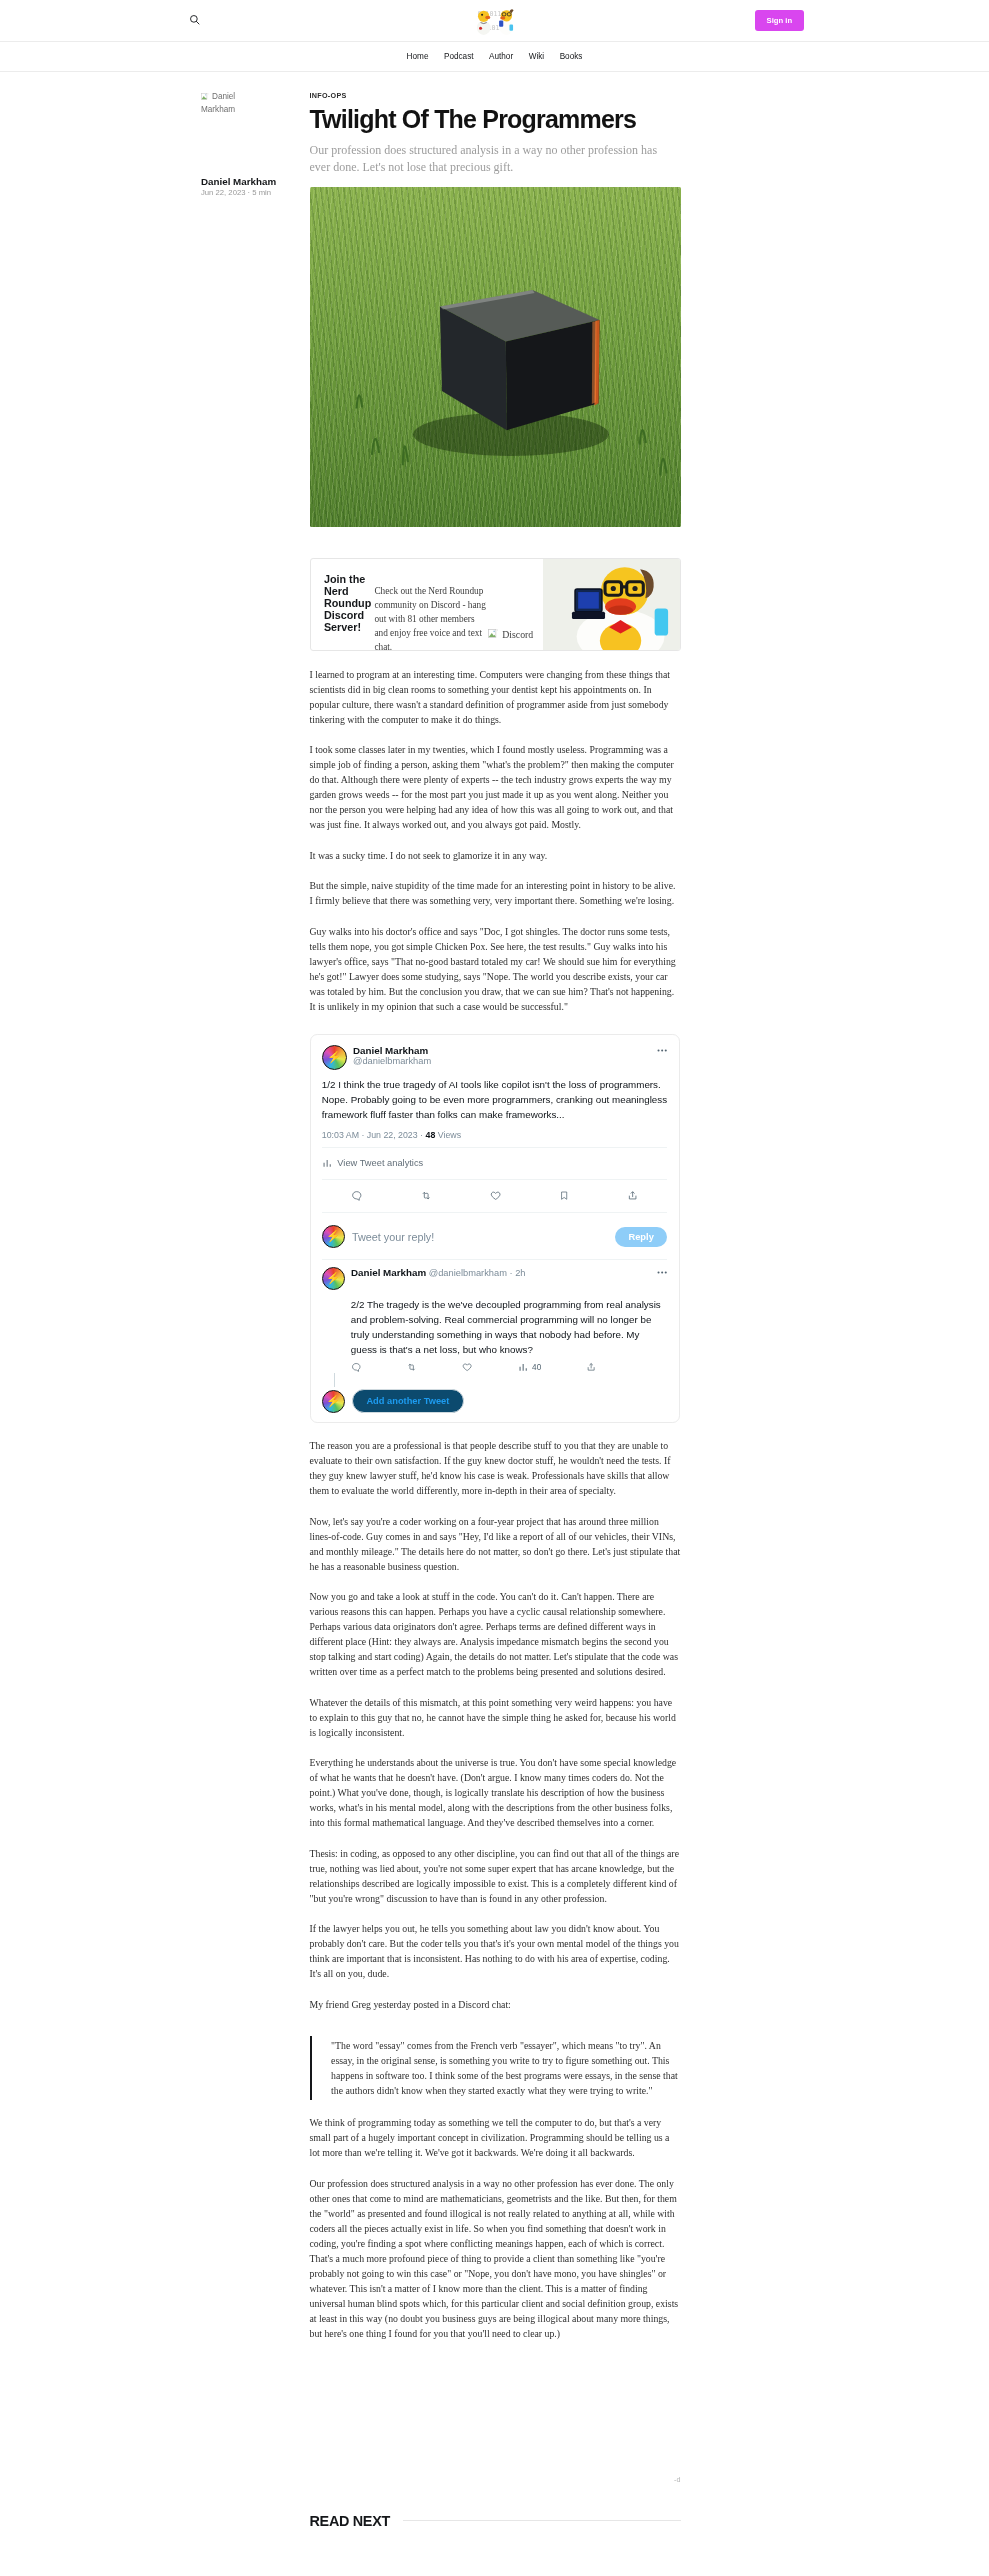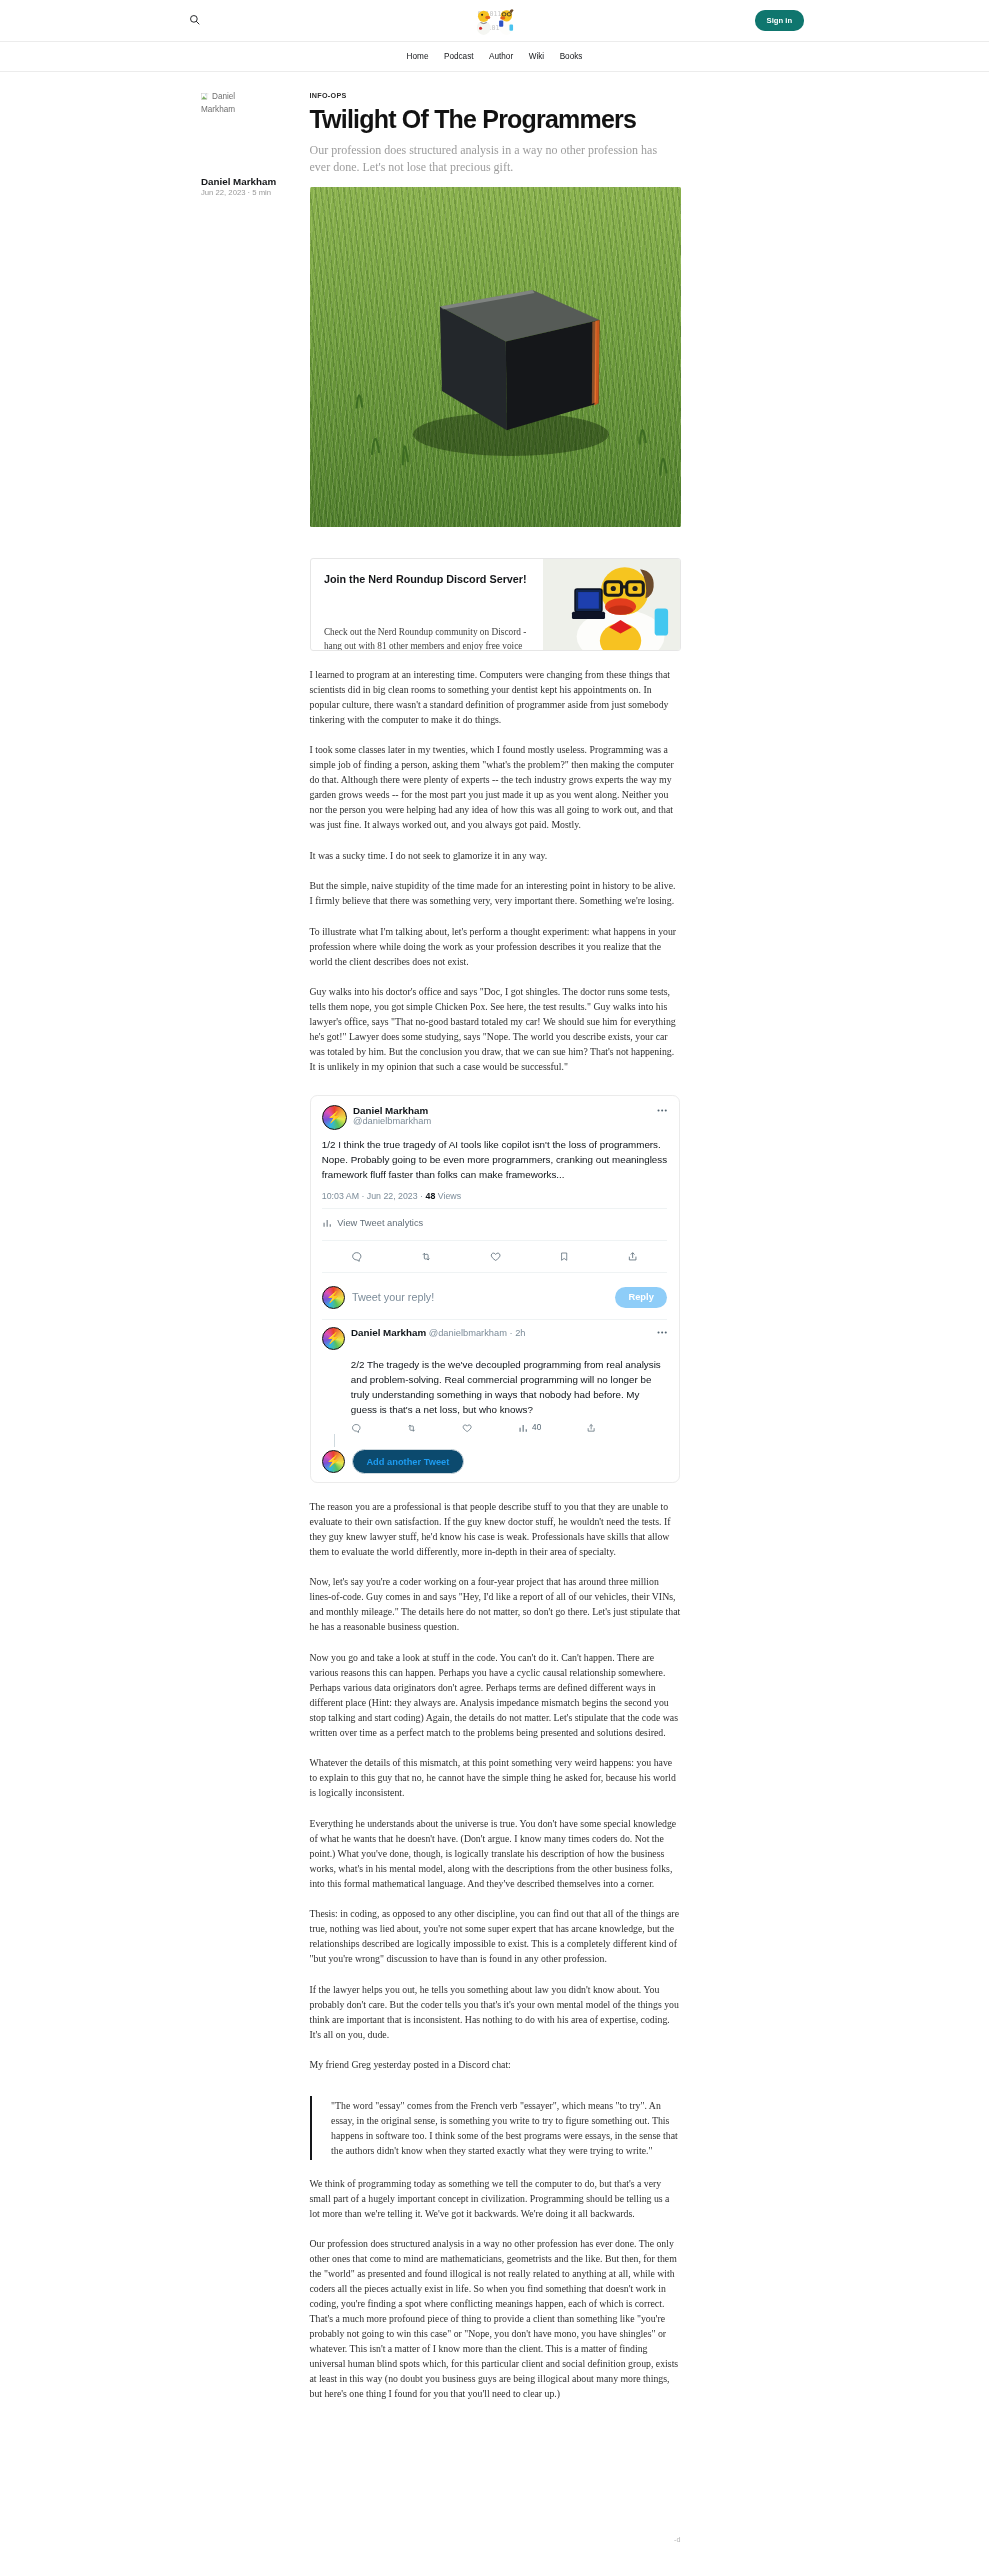--- a/index.html
+++ b/index.html
@@ -5,21 +5,21 @@
   * { margin:0; padding:0; box-sizing:border-box; }
   html,body { background:#ffffff; }
   body { width:989px; font-family:"Liberation Sans", sans-serif; color:#15171a; }
   .pre-footer { height:3273px; overflow:hidden; background:#fff; }
 
   
   .topbar { border-bottom:0.5px solid #ececec; }
   .topbar-inner { width:618px; margin:0 auto; height:41px; display:flex; align-items:center; position:relative; }
   .search-btn { background:none; border:none; cursor:pointer; padding:3.1px; }
   .logo { position:absolute; left:50%; transform:translateX(-50%); top:5.2px; }
-  .signin-btn { margin-left:auto; background:#0f766e; color:#fff; border:none; border-radius:10px;
+  .signin-btn { margin-left:auto; background:#d946ef; color:#fff; border:none; border-radius:3px;
     padding:5.7px 11.3px; font-size:7.7px; font-weight:bold; font-family:"Liberation Sans",sans-serif; cursor:pointer; }
   .nav { border-bottom:0.5px solid #ececec; }
   .nav-inner { height:29px; display:flex; align-items:center; justify-content:center; gap:15.5px; }
   .nav a { text-decoration:none; color:#15171a; font-size:8.2px; font-weight:500; }
 
   
   .article-grid { width:587px; margin:0 auto; display:grid; grid-template-columns:93px 371px; column-gap:15.5px; padding-top:18.5px; }
   .rail { padding-top:0; }
   .back-link { display:block; width:57px; color:#6f6f6f; font-size:8.2px; line-height:1.5; text-decoration:none; }
   .back-link .bimg { vertical-align:-1px; margin-right:1px; }
@@ -35,21 +35,21 @@
     background:
       repeating-linear-gradient(100deg, rgba(255,255,255,.08) 0 1px, transparent 1px 4.6px),
       repeating-linear-gradient(82deg, rgba(16,50,8,.18) 0 1.5px, transparent 1.5px 5.7px),
       repeating-linear-gradient(94deg, rgba(228,252,170,.14) 0 1px, transparent 1px 3.6px),
       linear-gradient(#8ab14d 0%, #6f9c3d 45%, #4e7c2b 100%);
   }
   .hero svg { position:absolute; left:0; top:0; }
 
   
   .discord-card { margin-top:31px; height:93px; border:0.5px solid #e6e6e6; border-radius:3.1px; display:flex; overflow:hidden; cursor:pointer; }
-  .discord-left { flex:1; padding:13.4px 9.3px 10.3px 13.4px; display:flex; flex-direction:column;gap:29px; }
+  .discord-left { flex:1; padding:13.4px 9.3px 10.3px 13.4px; display:flex; flex-direction:row; }
   .discord-title { font-size:10.8px; font-weight:bold; color:#15171a; }
   .discord-desc { margin-top:11px; font-family:"Liberation Serif", serif; font-size:9.3px; line-height:14px; color:#404040; }
   .discord-link { margin-top:auto; display:flex; align-items:center; gap:4.1px; font-family:"Liberation Serif", serif; font-size:9.8px; color:#404040; }
   .discord-right { width:137px; background:#f2f3f0; position:relative; flex-shrink:0; }
 
   
   .copy p { font-family:"Liberation Serif", serif; font-size:9.8px; line-height:15px; color:#2e2e2e; margin-top:15.5px; }
   blockquote.essay-quote { margin-top:24px; margin-bottom:8.2px; border-left:2.1px solid #15171a; padding:2.1px 0 2.1px 19.6px;
     font-family:"Liberation Serif", serif; font-size:9.8px; line-height:15px; color:#2e2e2e; }
   .end-mark { margin-top:134px; text-align:right; color:#b5b5b5; font-size:7.2px; }
@@ -216,21 +216,20 @@
             <rect x="216" y="96" width="26" height="52" rx="6" fill="#43c7f0"></rect>
           </svg>
         </div>
       </div>
 
       <div class="copy">
         <p>I learned to program at an interesting time. Computers were changing from these things that scientists did in big clean rooms to something your dentist kept his appointments on. In popular culture, there wasn't a standard definition of programmer aside from just somebody tinkering with the computer to make it do things.</p>
         <p>I took some classes later in my twenties, which I found mostly useless. Programming was a simple job of finding a person, asking them "what's the problem?" then making the computer do that. Although there were plenty of experts -- the tech industry grows experts the way my garden grows weeds -- for the most part you just made it up as you went along. Neither you nor the person you were helping had any idea of how this was all going to work out, and that was just fine. It always worked out, and you always got paid. Mostly.</p>
         <p>It was a sucky time. I do not seek to glamorize it in any way.</p>
         <p>But the simple, naive stupidity of the time made for an interesting point in history to be alive. I firmly believe that there was something very, very important there. Something we're losing.</p>
-        <p>To illustrate what I'm talking about, let's perform a thought experiment: what happens in your profession where while doing the work as your profession describes it you realize that the world the client describes does not exist.</p>
         <p>Guy walks into his doctor's office and says "Doc, I got shingles. The doctor runs some tests, tells them nope, you got simple Chicken Pox. See here, the test results." Guy walks into his lawyer's office, says "That no-good bastard totaled my car! We should sue him for everything he's got!" Lawyer does some studying, says "Nope. The world you describe exists, your car was totaled by him. But the conclusion you draw, that we can sue him? That's not happening. It is unlikely in my opinion that such a case would be successful."</p>
       </div>
 
       <div class="tweet-card">
         <div class="t-row">
           <div class="t-avatar">⚡</div>
           <div class="t-namecol">
             <div class="t-name">Daniel Markham</div>
             <div class="t-handle">@danielbmarkham</div>
           </div>

